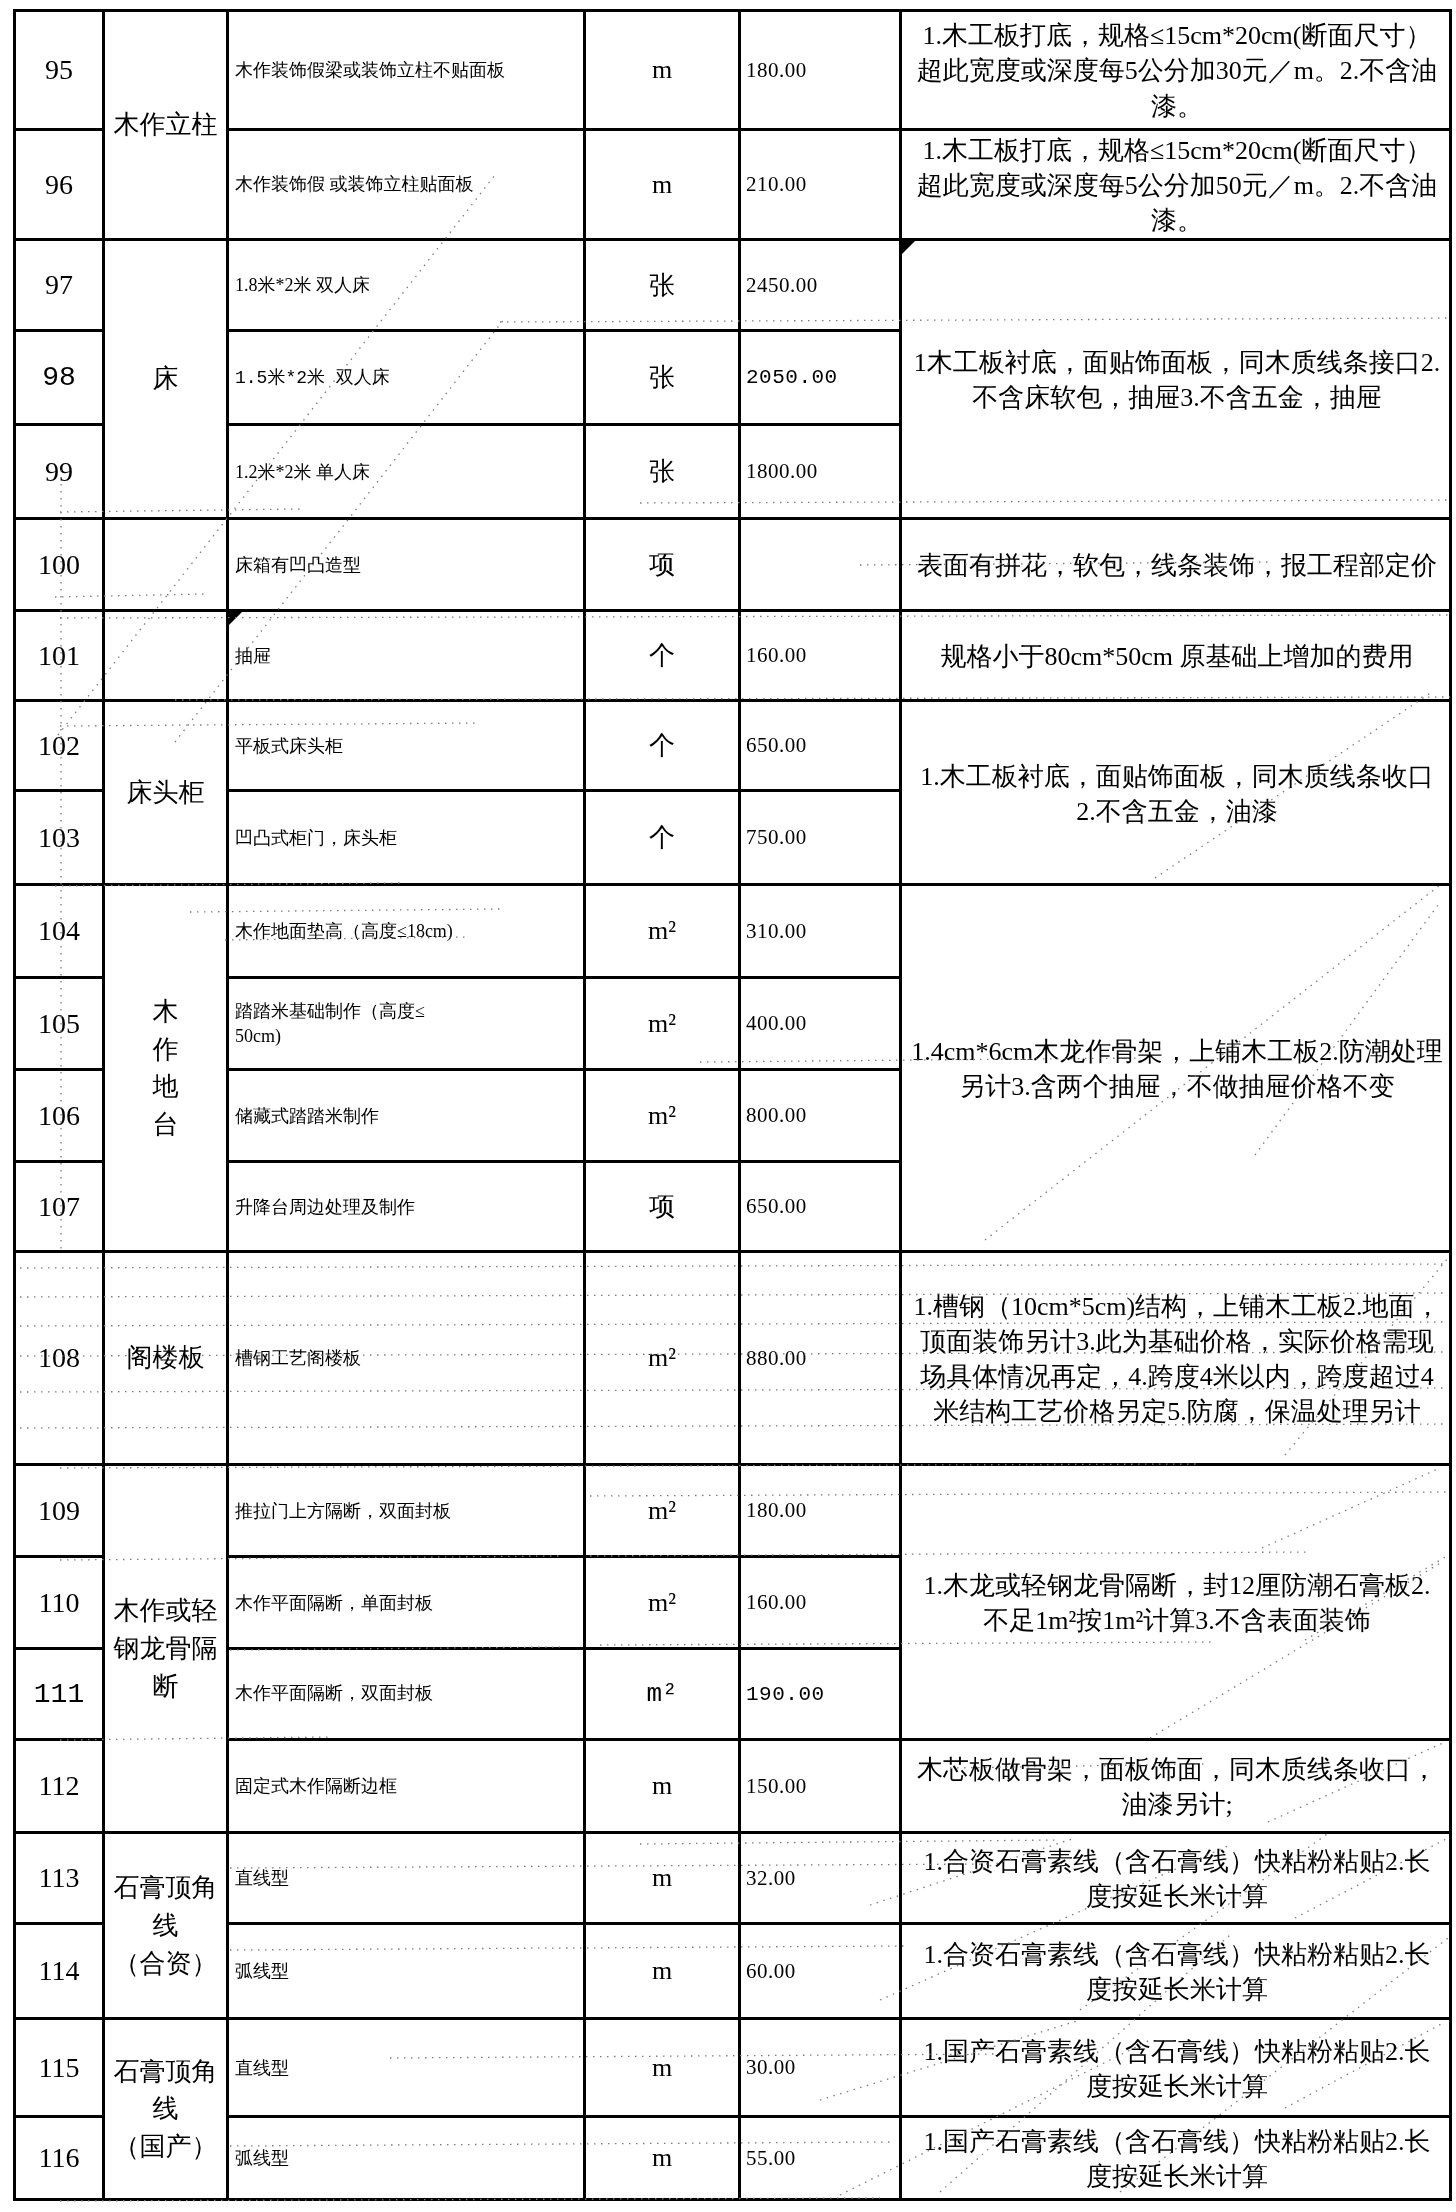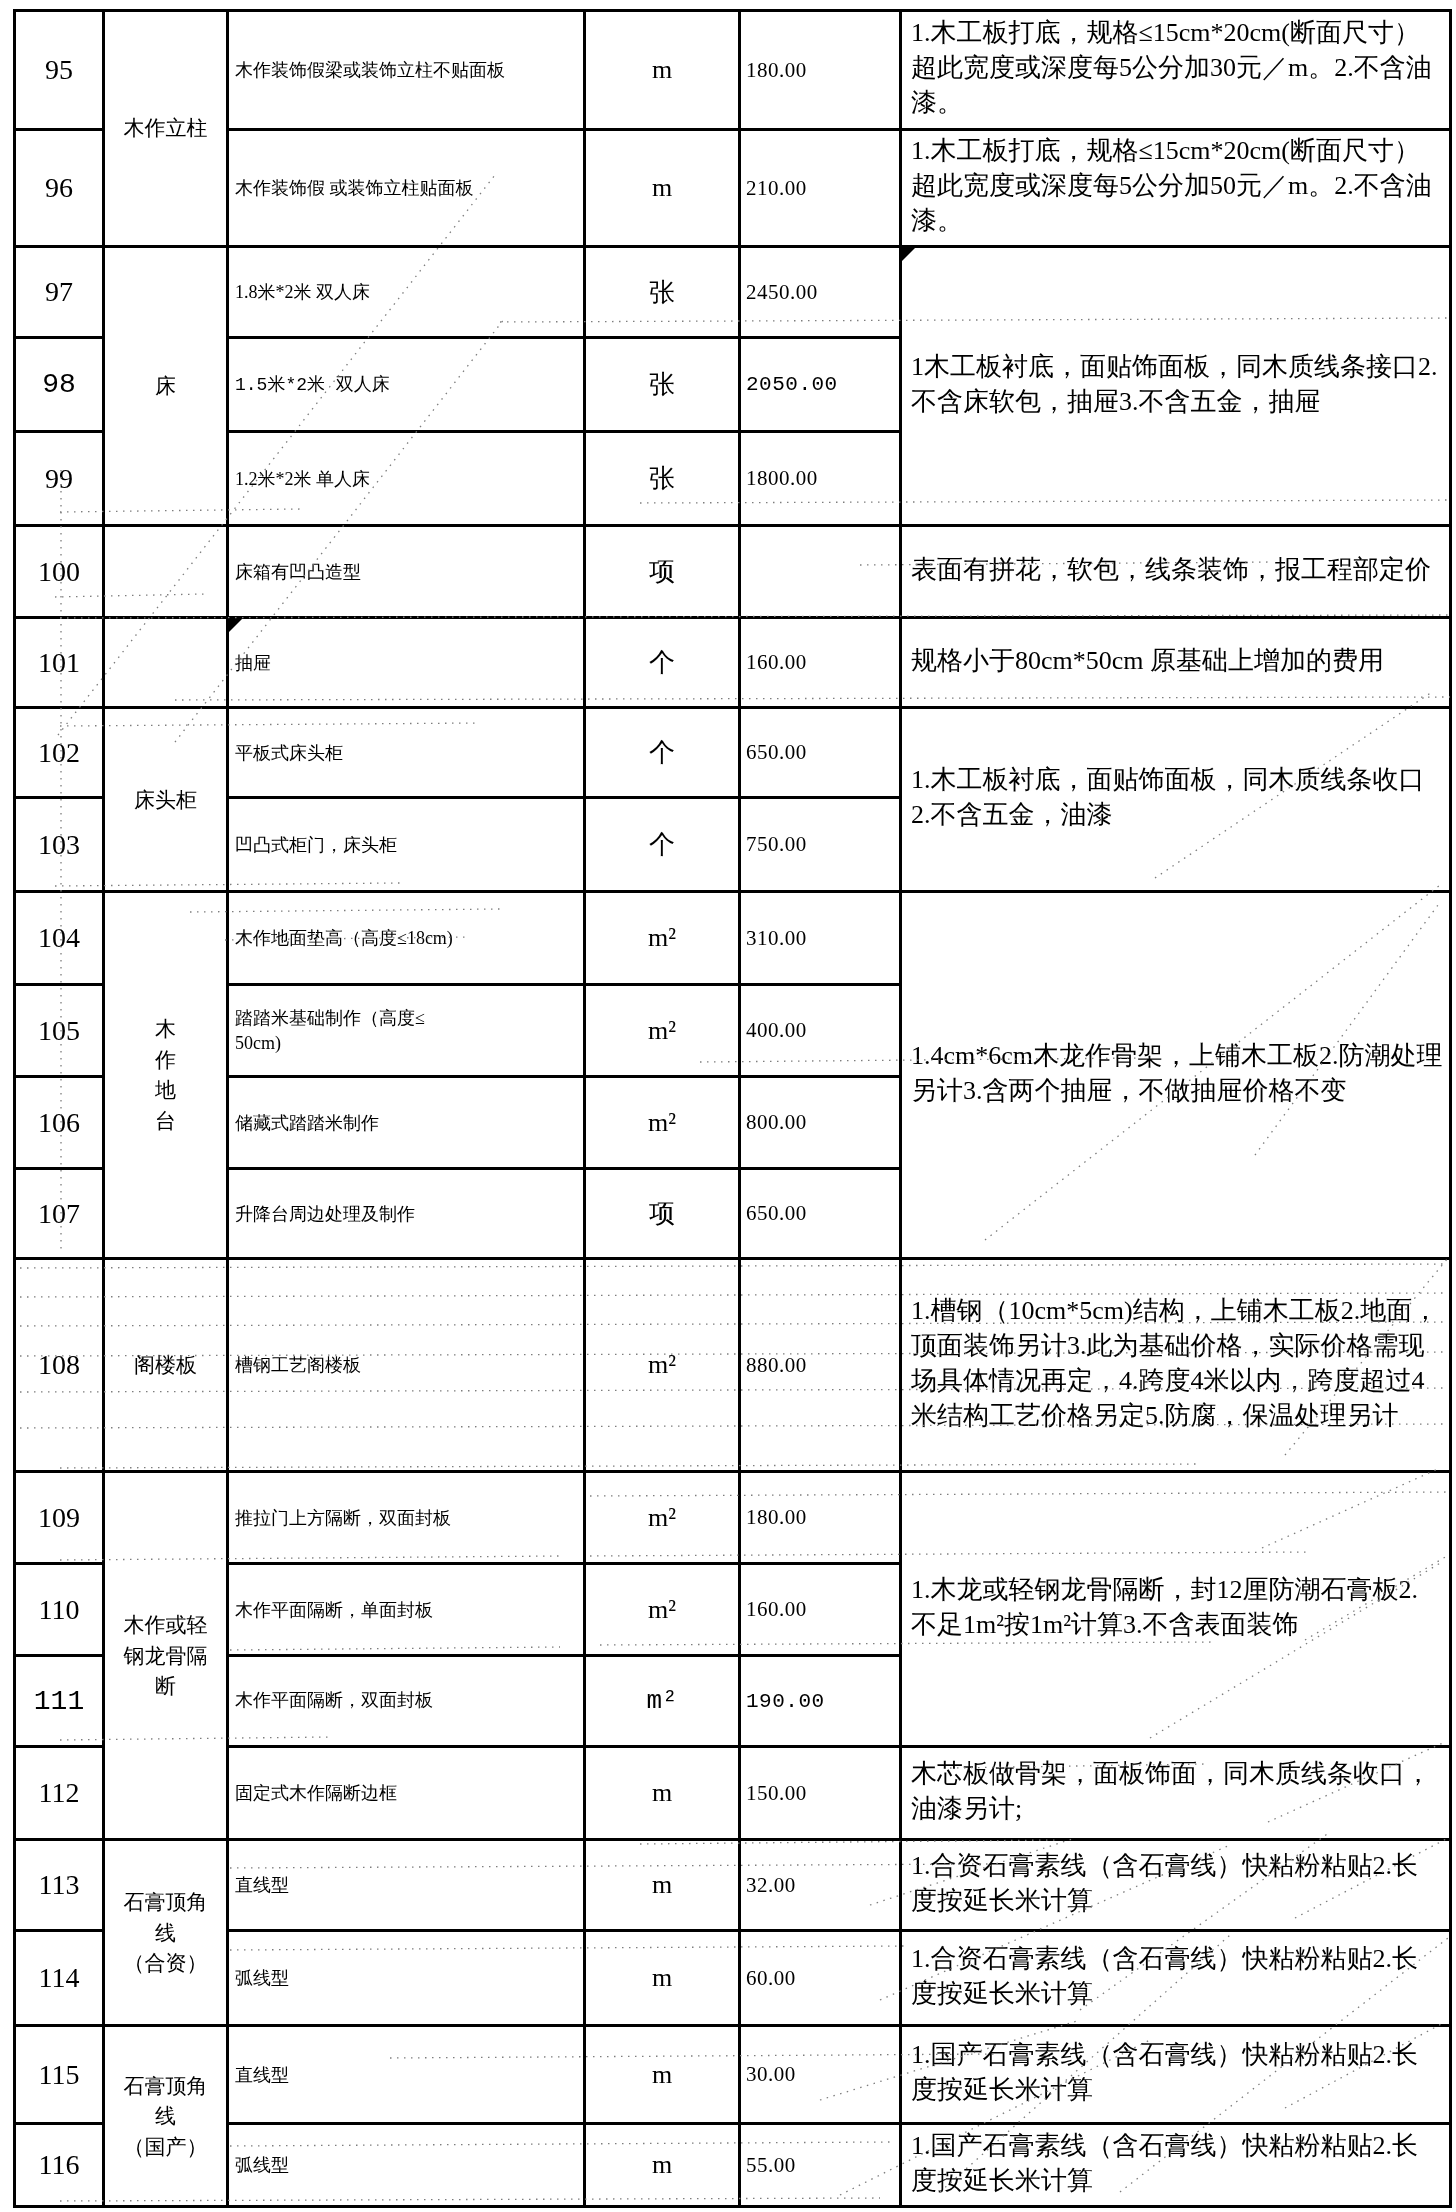--- a/index.html
+++ b/index.html
@@ -25,32 +25,32 @@
   }
   tr{height:92px;}
   #row-95{height:119px;} #row-96{height:107px;} #row-97{height:91px;}
   #row-98{height:94px;font-family:Liberation Mono, monospace;} #row-99{height:94px;} #row-101{height:90px;}
   #row-102{height:90px;} #row-103{height:94px;} #row-104{height:93px;}
   #row-107{height:90px;} #row-108{height:213px;} #row-111{height:91px;font-family:Liberation Mono, monospace;}
   #row-112{height:93px;} #row-113{height:91px;} #row-114{height:95px;}
   #row-115{height:98px;margin-left:12px;} #row-116{height:83px;}
   .c-no{text-align:center;font-size:28px;padding:8px;}
   .c-category{
-    text-align:center;font-size:21px;line-height:1.45;
+    text-align:center;font-size:26px;line-height:1.45;
     white-space:pre-line;word-break:break-all;padding:8px 4px;
   }
   .c-item{
     text-align:left;font-size:18px;line-height:1.35;
     white-space:pre-line;word-break:break-all;padding:2px 3px 2px 6px;
   }
   .c-unit{text-align:center;font-size:26px;}
   .c-price{text-align:left;font-size:21px;letter-spacing:.5px;}
   .c-note{
-    text-align:left;font-size:26px;line-height:1.35;
-    word-break:break-all;padding:2px 6px 7px 9px;
+    text-align:center;font-size:26px;line-height:1.35;
+    word-break:break-all;padding:2px 6px 0 9px;
   }
   .has-comment{position:relative;}
   .has-comment::before{
     content:"";position:absolute;left:0;top:0;width:0;height:0;
     border-top:13px solid #000;border-right:13px solid transparent;
   }
   .watermark{
     position:absolute;left:0;top:0;width:1456px;height:2212px;
     pointer-events:none;z-index:5;
   }

